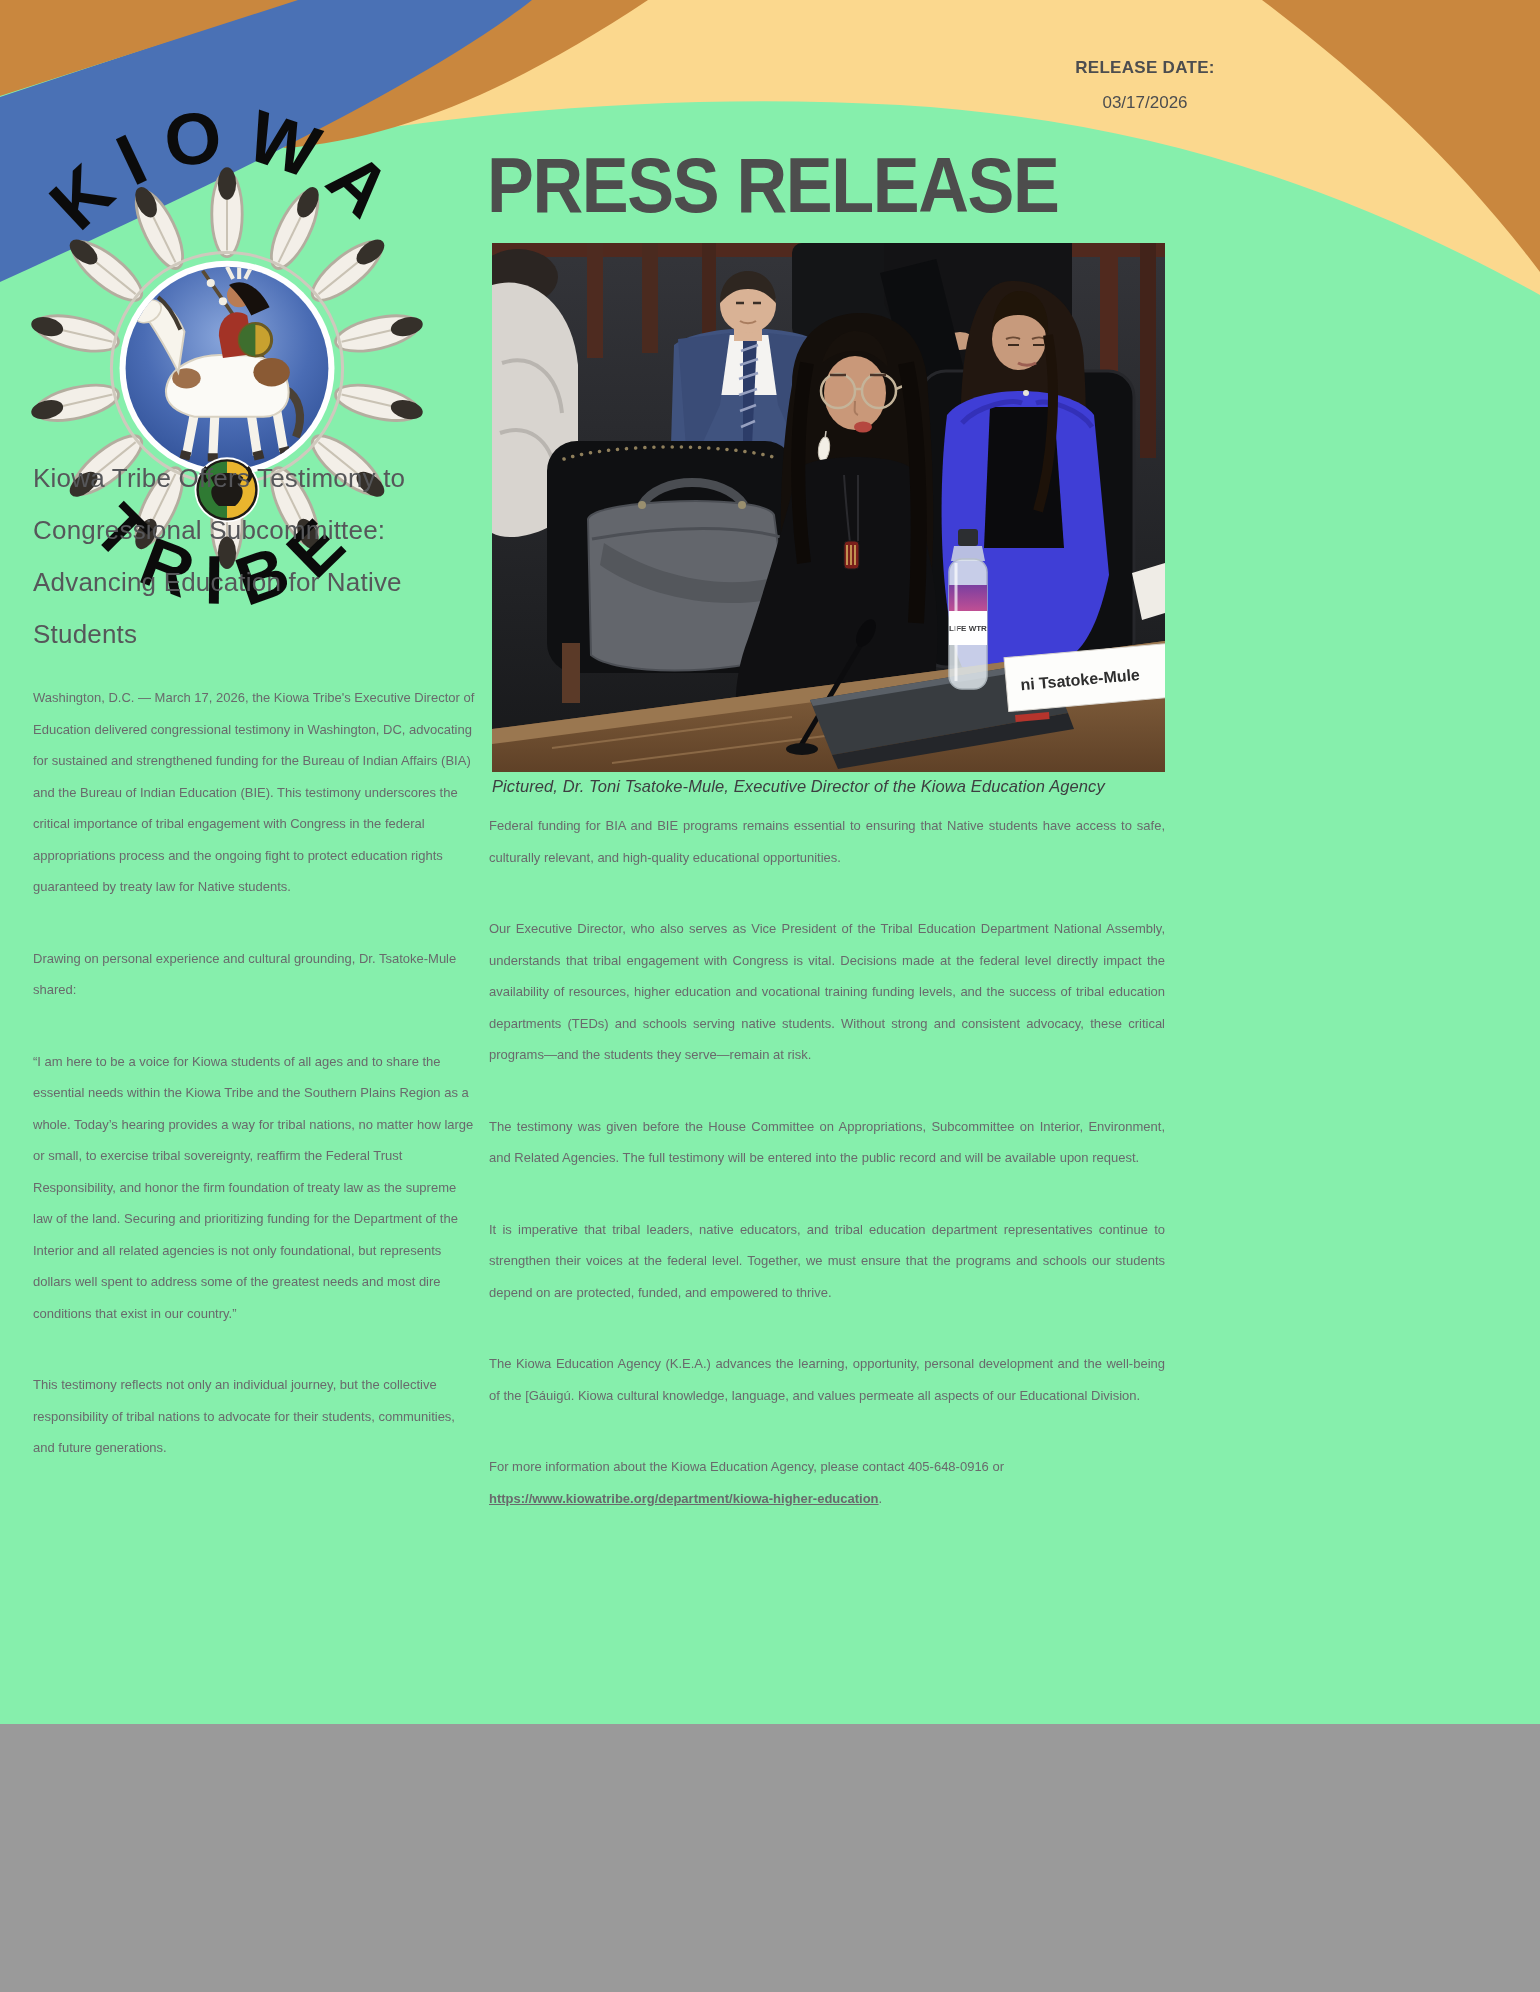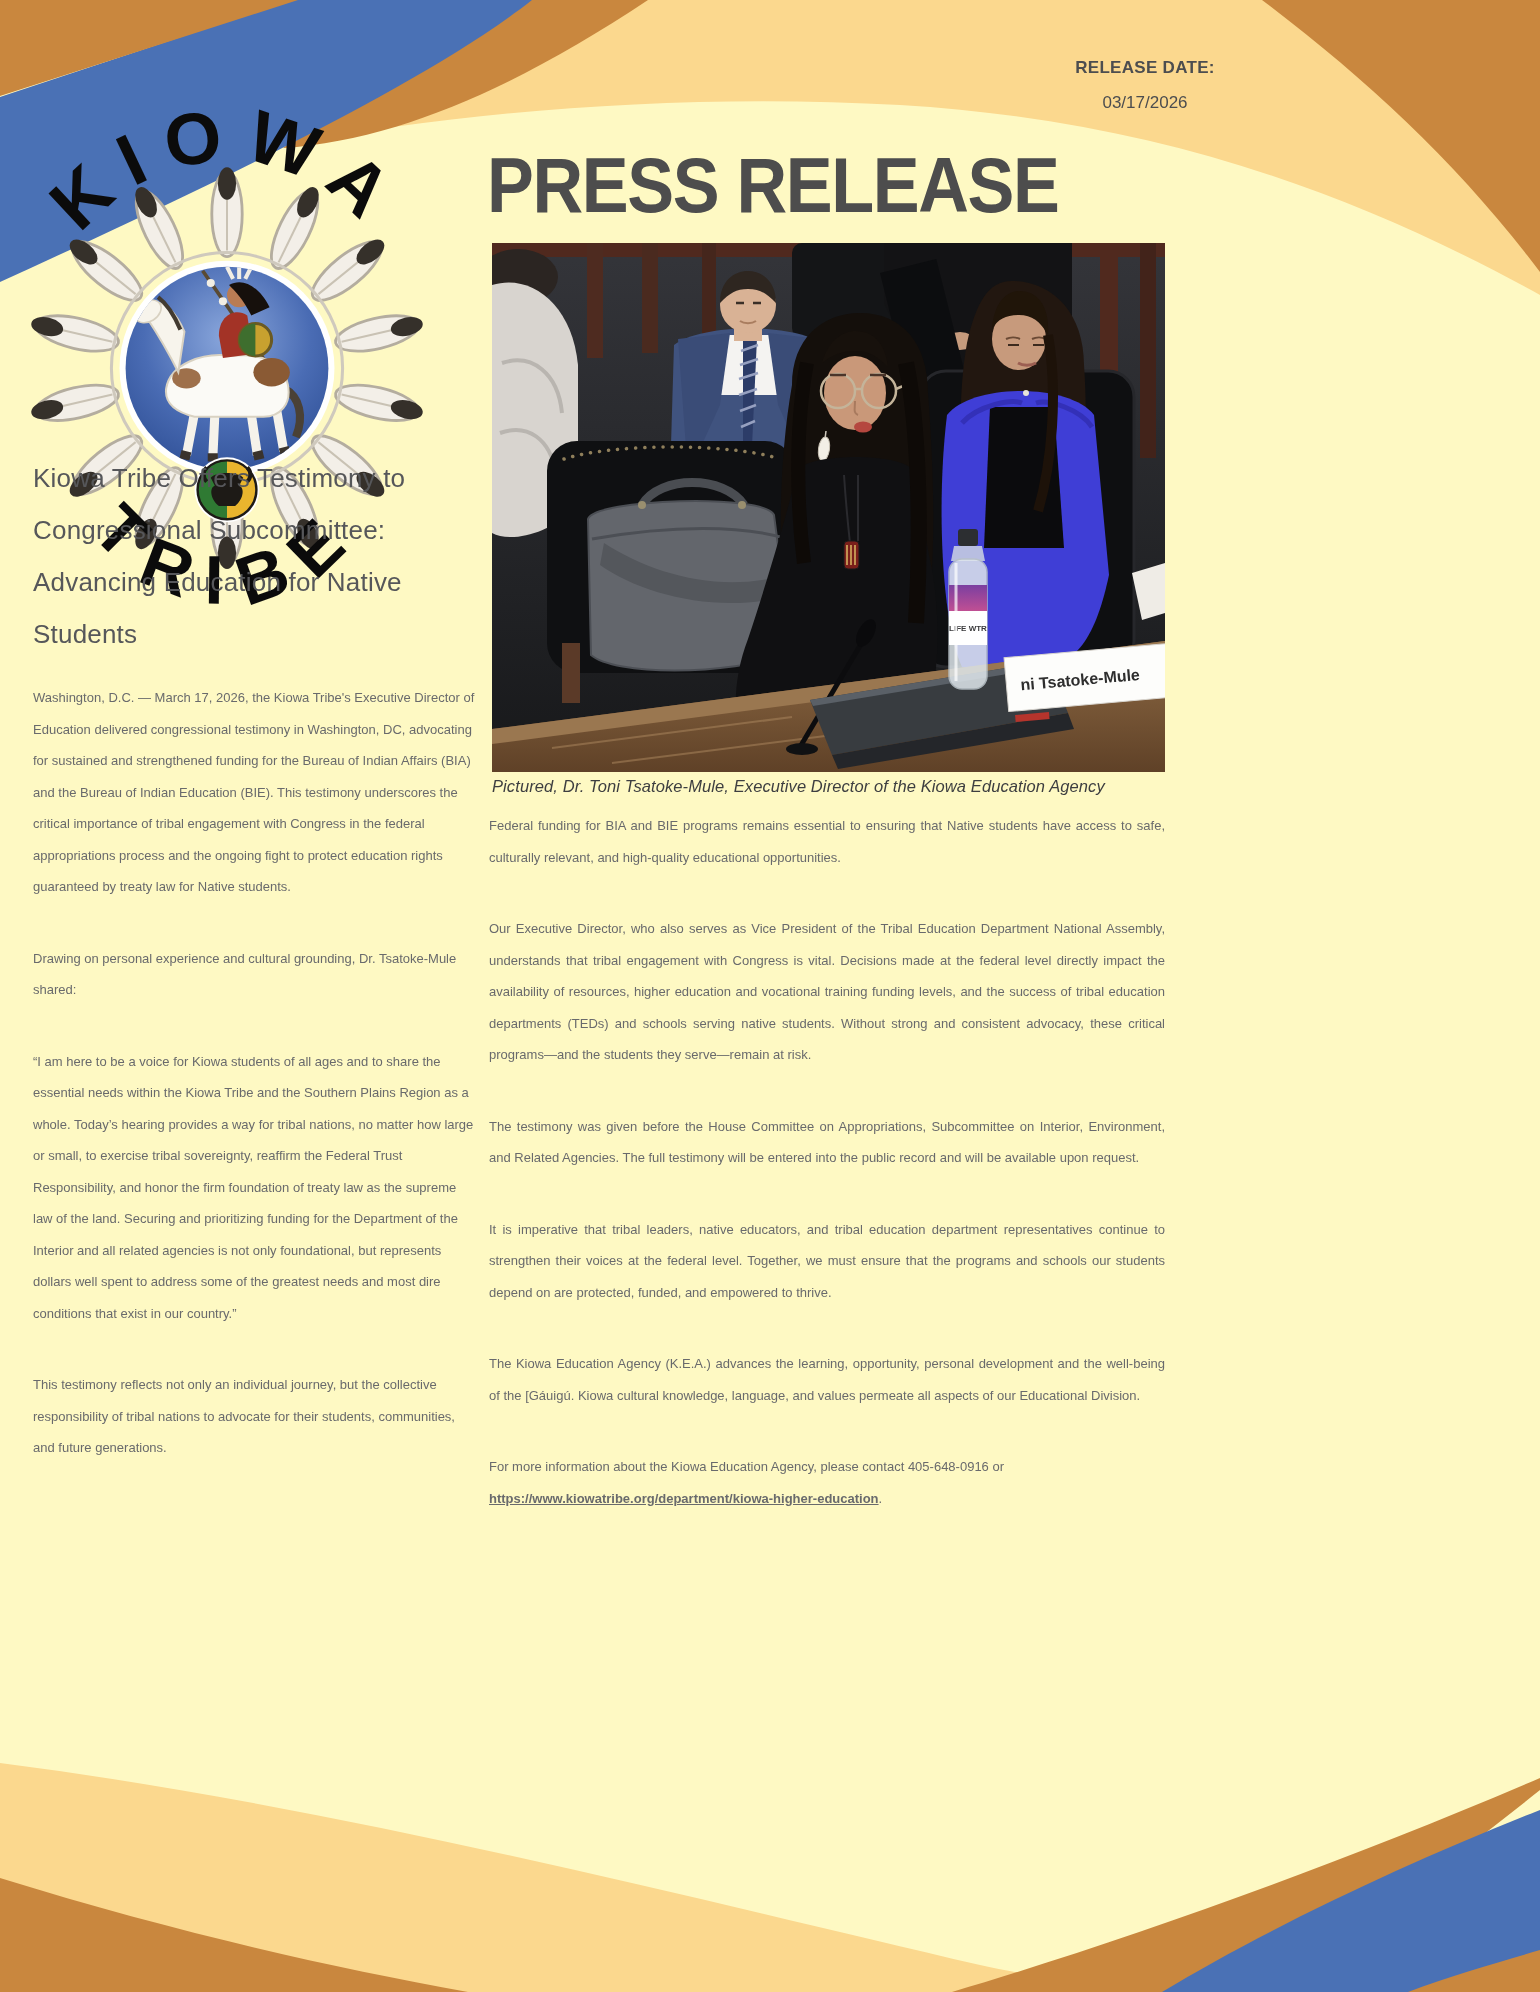--- a/index.html
+++ b/index.html
@@ -1,16 +1,16 @@
 <!DOCTYPE html>
 <html><head>
 <meta charset="utf-8">
 <style>
   html,body{margin:0;padding:0;background:#9a9a9a;}
-  .canvas{position:relative;width:1540px;height:1992px;margin:0 auto;background:#fef9c3;overflow:hidden;
+  .canvas{position:relative;width:1540px;height:1724px;margin:0 auto;background:#86efac;overflow:hidden;
           font-family:"Liberation Sans", sans-serif;}
   .deco{position:absolute;inset:0;width:1540px;height:1992px;z-index:0;}
   
   .release-date{position:absolute;left:985px;top:58px;width:320px;text-align:center;z-index:3;color:#4c4d4f;}
   .release-date .label{font-weight:bold;font-size:17px;letter-spacing:.3px;}
   .release-date .value{font-size:17px;margin-top:15px;}
   
   .logo{position:absolute;left:24px;top:68px;width:406px;height:582px;z-index:2;}
   
   .press-title{position:absolute;left:487px;top:146px;z-index:2;font-size:78px;line-height:1;

